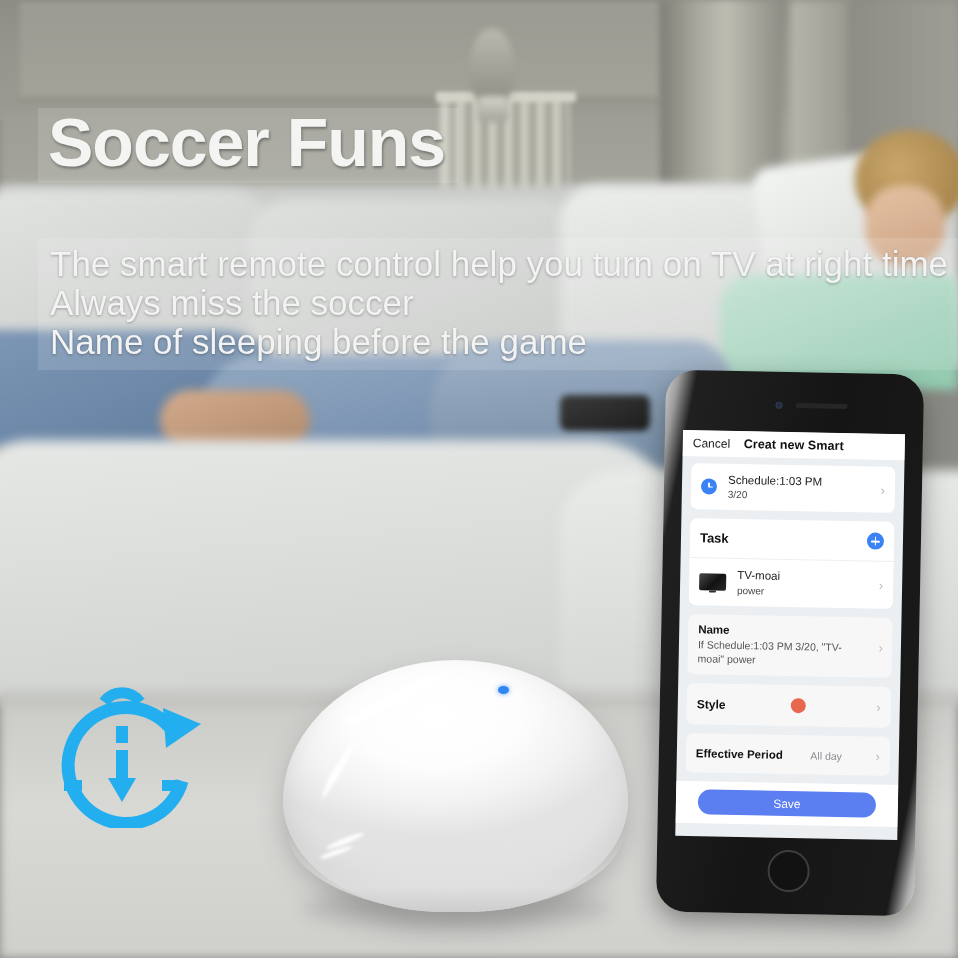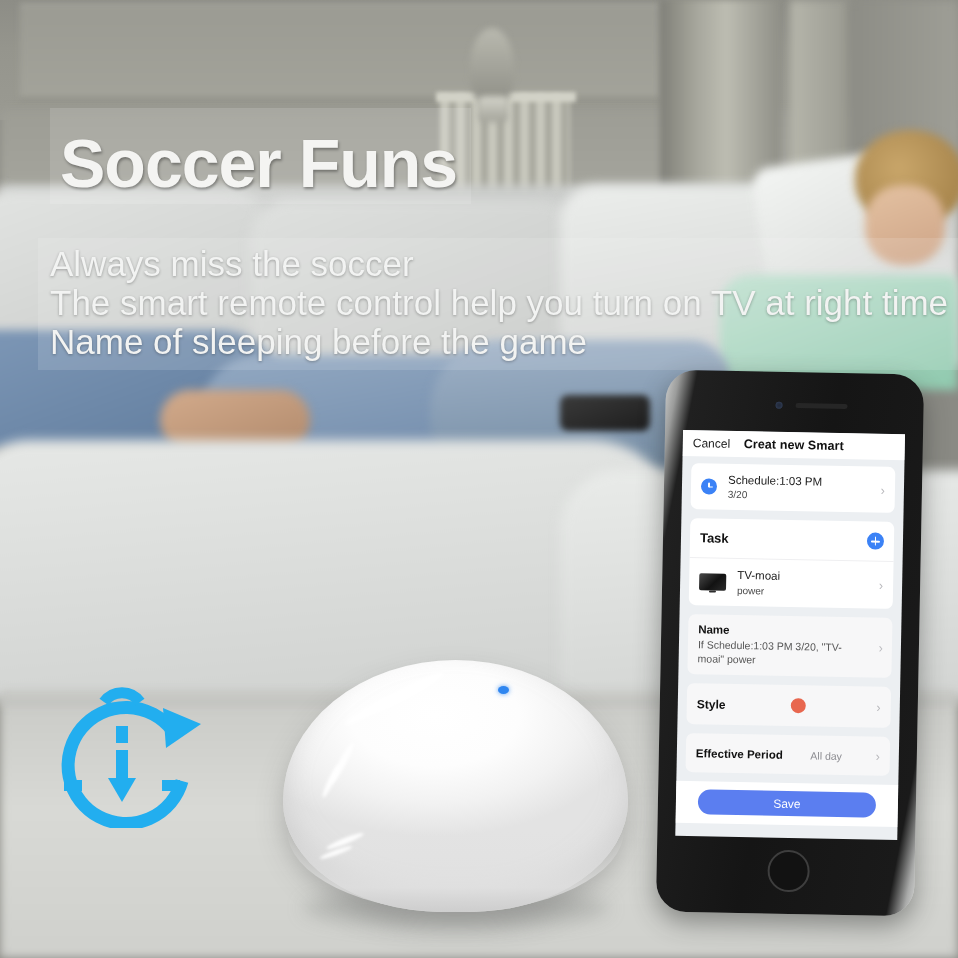--- a/index.html
+++ b/index.html
@@ -75,22 +75,22 @@
   
   .seat{left:-40px;top:440px;width:720px;height:260px;border-radius:70px 90px 0 0;
     background:linear-gradient(175deg,#e6e8e6,#cfd1cf);filter:blur(6px);}
   .seat2{left:560px;top:470px;width:430px;height:230px;border-radius:60px 20px 0 0;
     background:linear-gradient(175deg,#e9ebe9,#d2d4d2);filter:blur(6px);}
   .floor{left:0;top:690px;width:958px;height:268px;
     background:linear-gradient(180deg,#c9cac6,#d8d9d5 45%,#cfd0cc);filter:blur(5px);}
   .floor-line{left:0;top:700px;width:958px;height:5px;background:#bdbeba;filter:blur(4px);}
 
   
-  .headline-wrap{position:absolute;left:50px;top:108px;
-    background:rgba(255,255,255,0.13);padding:21px 14px 6px 10px;}
+  .headline-wrap{position:absolute;left:38px;top:108px;
+    background:rgba(255,255,255,0.13);padding:0 14px 6px 10px;}
   .headline{font-size:68px;font-weight:bold;color:#f4f4f2;line-height:1.02;
     text-shadow:1px 2px 3px rgba(0,0,0,.35);letter-spacing:-1px;}
 
   .sub-wrap{position:absolute;left:38px;top:238px;
     background:rgba(255,255,255,0.13);padding:6px 16px 8px 12px;}
   .sub-line{font-size:35px;color:#f2f3f2;line-height:1.12;font-weight:400;
     text-shadow:0 1px 3px rgba(0,0,0,.3);white-space:nowrap;}
 
   
   .timer-icon{position:absolute;left:42px;top:678px;width:168px;height:150px;}
@@ -223,22 +223,22 @@
     <div class="ph seat2"></div>
     <div class="ph floor"></div>
     <div class="ph floor-line"></div>
   </div>
 
   <div class="headline-wrap">
     <div class="headline">Soccer Funs</div>
   </div>
 
   <div class="sub-wrap">
+    <div class="sub-line">The smart remote control help you turn on TV at right time</div>
     <div class="sub-line">Always miss the soccer</div>
-    <div class="sub-line">The smart remote control help you turn on TV at right time</div>
     <div class="sub-line">Name of sleeping before the game</div>
   </div>
 
   <div class="timer-icon">
     <svg width="168" height="150" viewBox="0 0 168 150">
       <g fill="none" stroke="#22aeef" stroke-width="13" stroke-linecap="butt">
         <path d="M130 52 A 58 58 0 1 0 140 103"></path>
       </g>
       <polygon points="121,30 159,46 124,70" fill="#22aeef"></polygon>
       <path d="M62 24 A 22 22 0 0 1 98 24" fill="none" stroke="#22aeef" stroke-width="11"></path>

